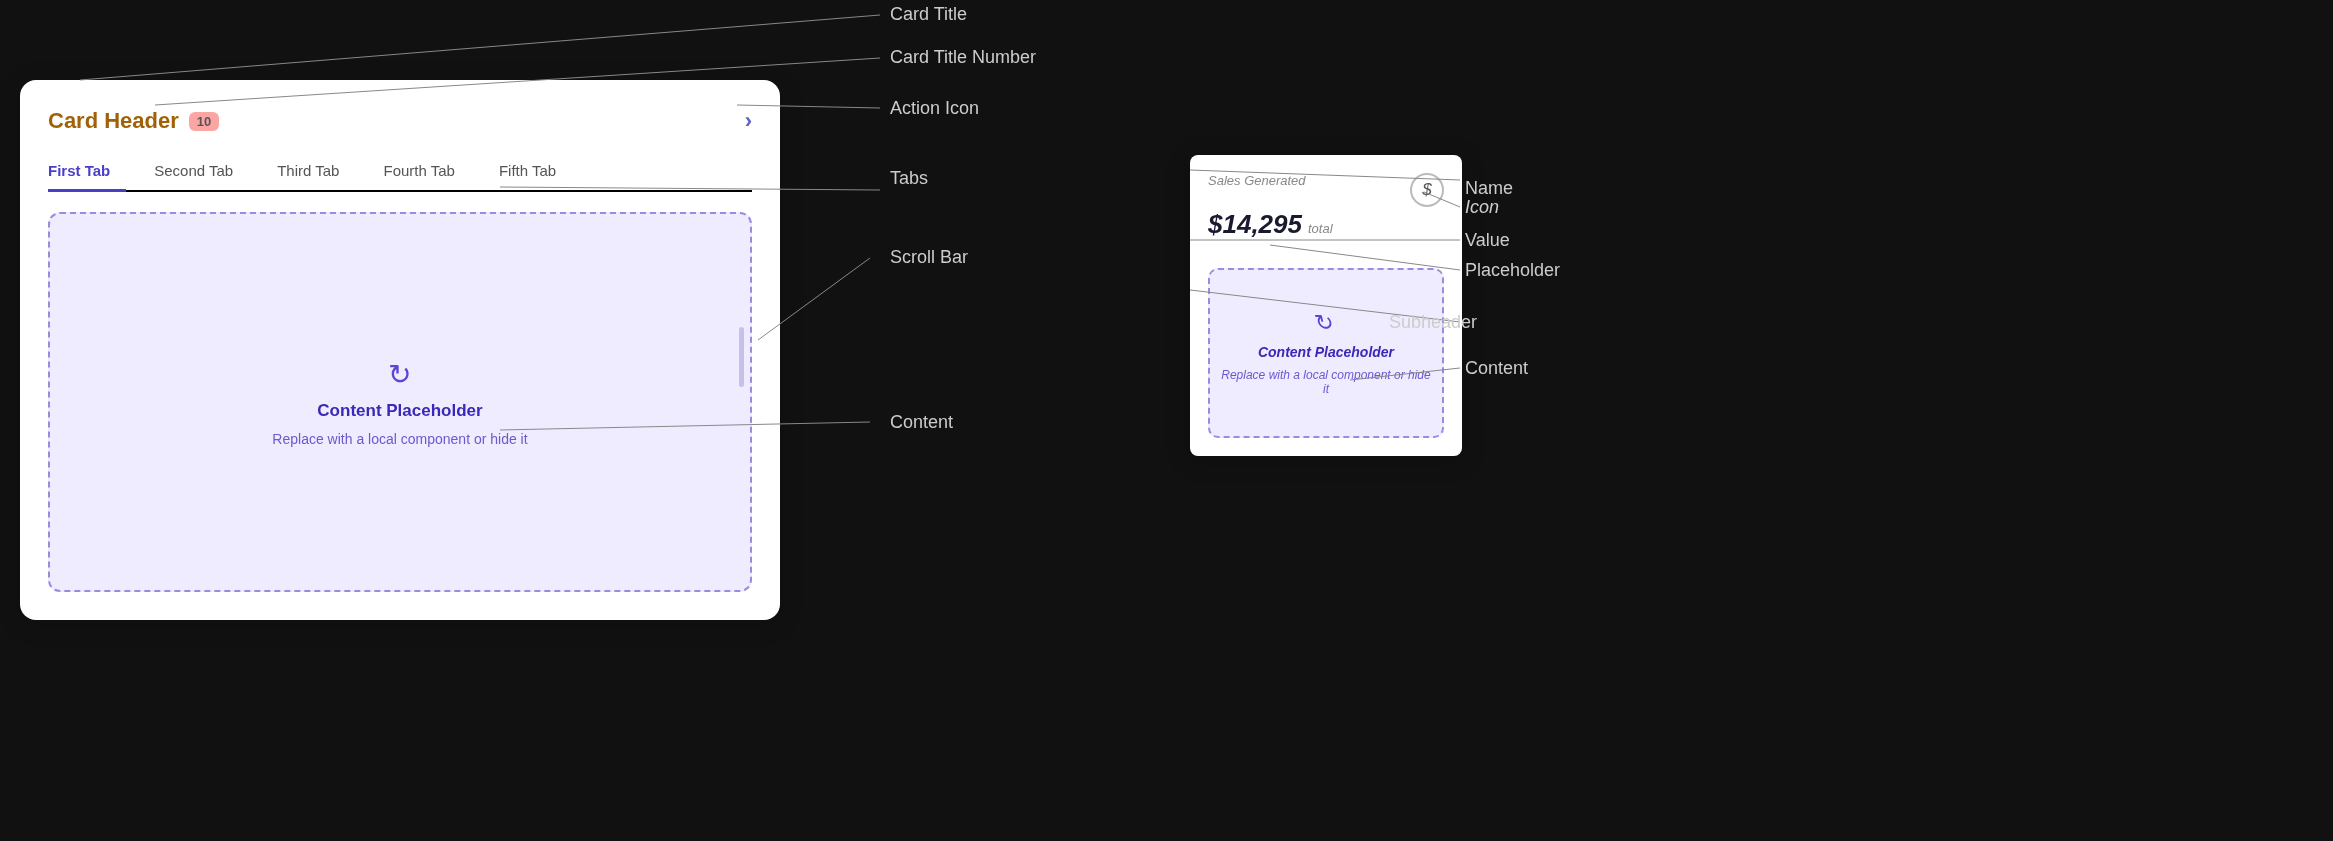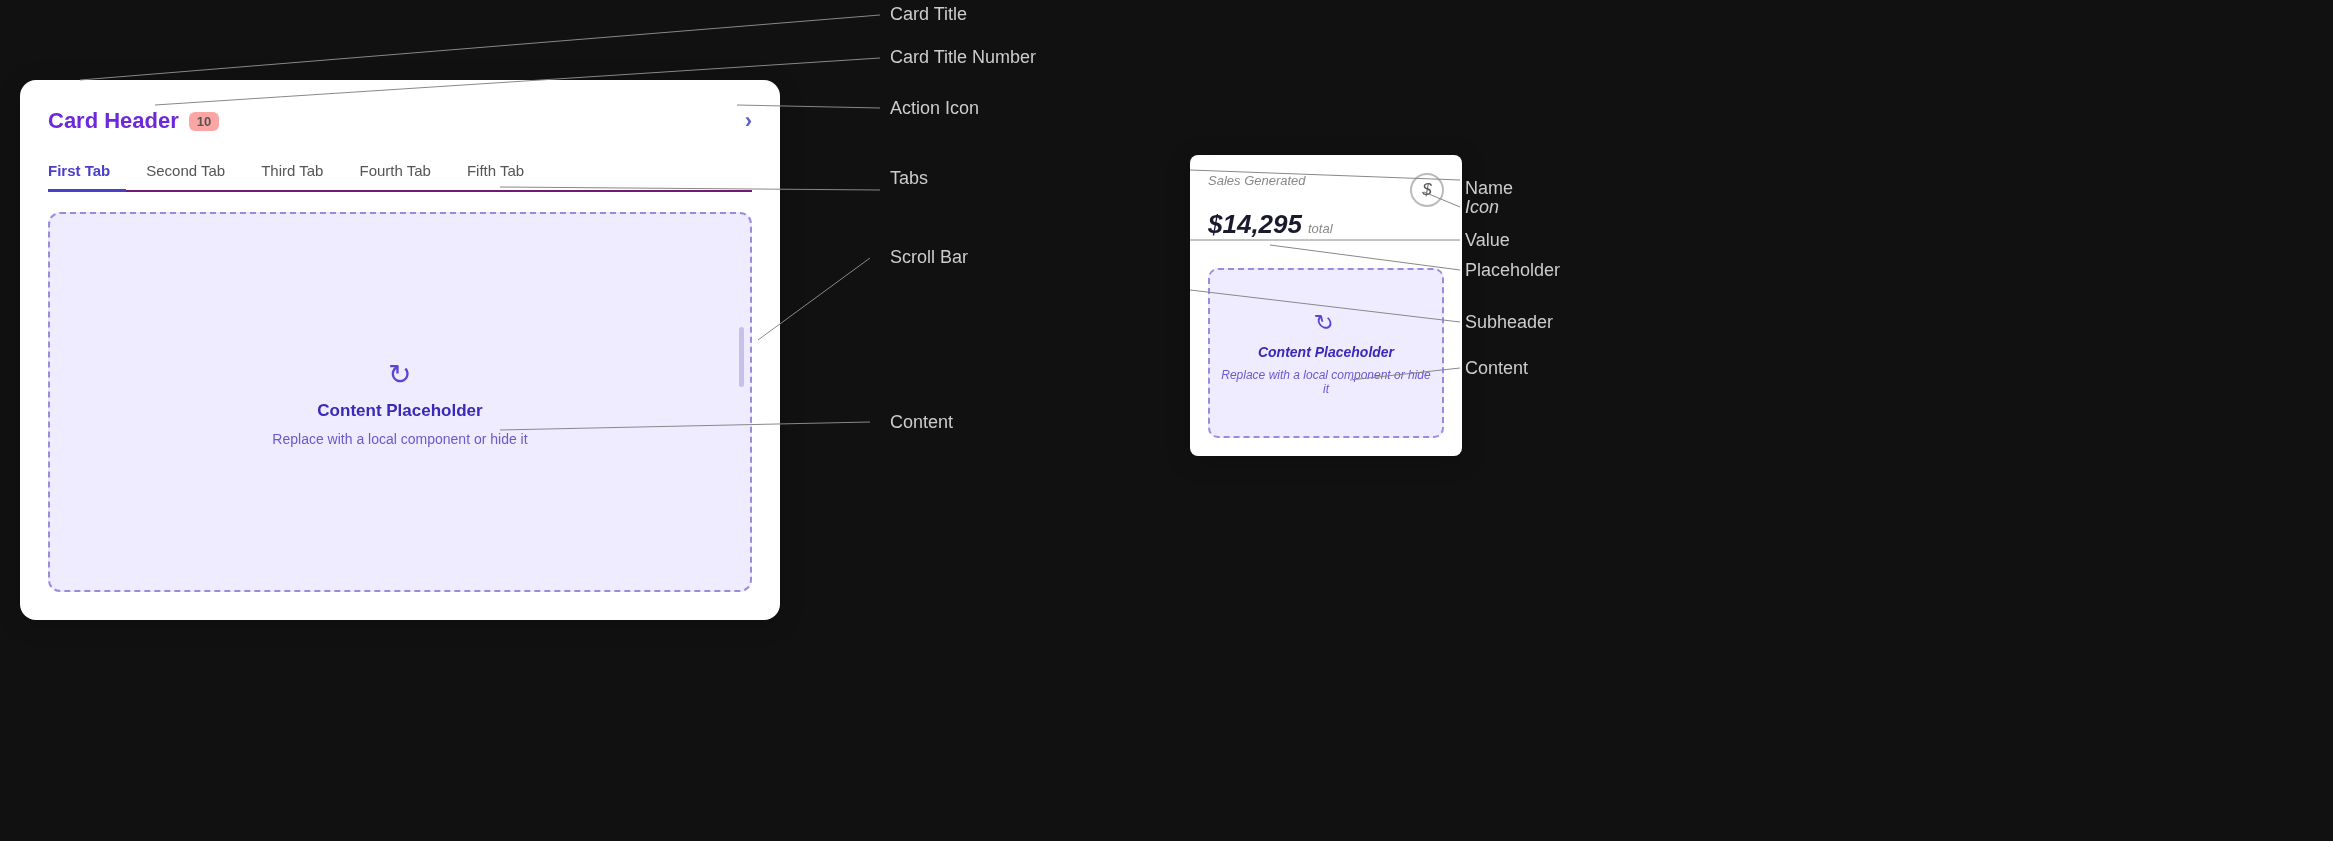--- a/index.html
+++ b/index.html
@@ -34,21 +34,21 @@
 
     .card-header-left {
       display: flex;
       align-items: center;
       gap: 10px;
     }
 
     .card-header-title {
       font-size: 22px;
       font-weight: 600;
-      color: #6d28d9;
+      color: #a16207;
     }
 
     .card-header-badge {
       background: #fca5a5;
       color: #555;
       font-size: 13px;
       font-weight: 600;
       border-radius: 6px;
       padding: 2px 8px;
     }
@@ -57,23 +57,23 @@
       color: #5b5fc7;
       font-size: 22px;
       font-weight: 700;
       cursor: pointer;
     }
 
     
     .tabs-row {
       display: flex;
       align-items: flex-end;
-      border-bottom: 2px solid #701a75;
+      border-bottom: 2px solid #000000;
       margin-bottom: 20px;
-      gap: 4px;
+      gap: 12px;
     }
 
     .tab-item {
       padding: 8px 16px 10px 0;
       font-size: 15px;
       font-weight: 500;
       color: #555;
       cursor: pointer;
       margin-right: 16px;
       border-bottom: 3px solid transparent;
@@ -308,14 +308,14 @@
 <span class="ann-label" style="left:890px; top:47px;">Card Title Number</span>
 <span class="ann-label" style="left:890px; top:98px;">Action Icon</span>
 <span class="ann-label" style="left:890px; top:168px;">Tabs</span>
 <span class="ann-label" style="left:890px; top:247px;">Scroll Bar</span>
 <span class="ann-label" style="left:890px; top:412px;">Content</span>
 
 <span class="ann-label" style="left:1465px; top:170px;margin-top:8px;">Name</span>
 <span class="ann-label" style="left:1465px; top:197px;font-style:italic;">Icon</span>
 <span class="ann-label" style="left:1465px; top:230px;">Value</span>
 <span class="ann-label" style="left:1465px; top:260px;">Placeholder</span>
-<span class="ann-label" style="left:1465px; top:312px;">Subheader</span>
+<span class="ann-label" style="left:1389px; top:312px;">Subheader</span>
 <span class="ann-label" style="left:1465px; top:358px;">Content</span>
 
 </body></html>

